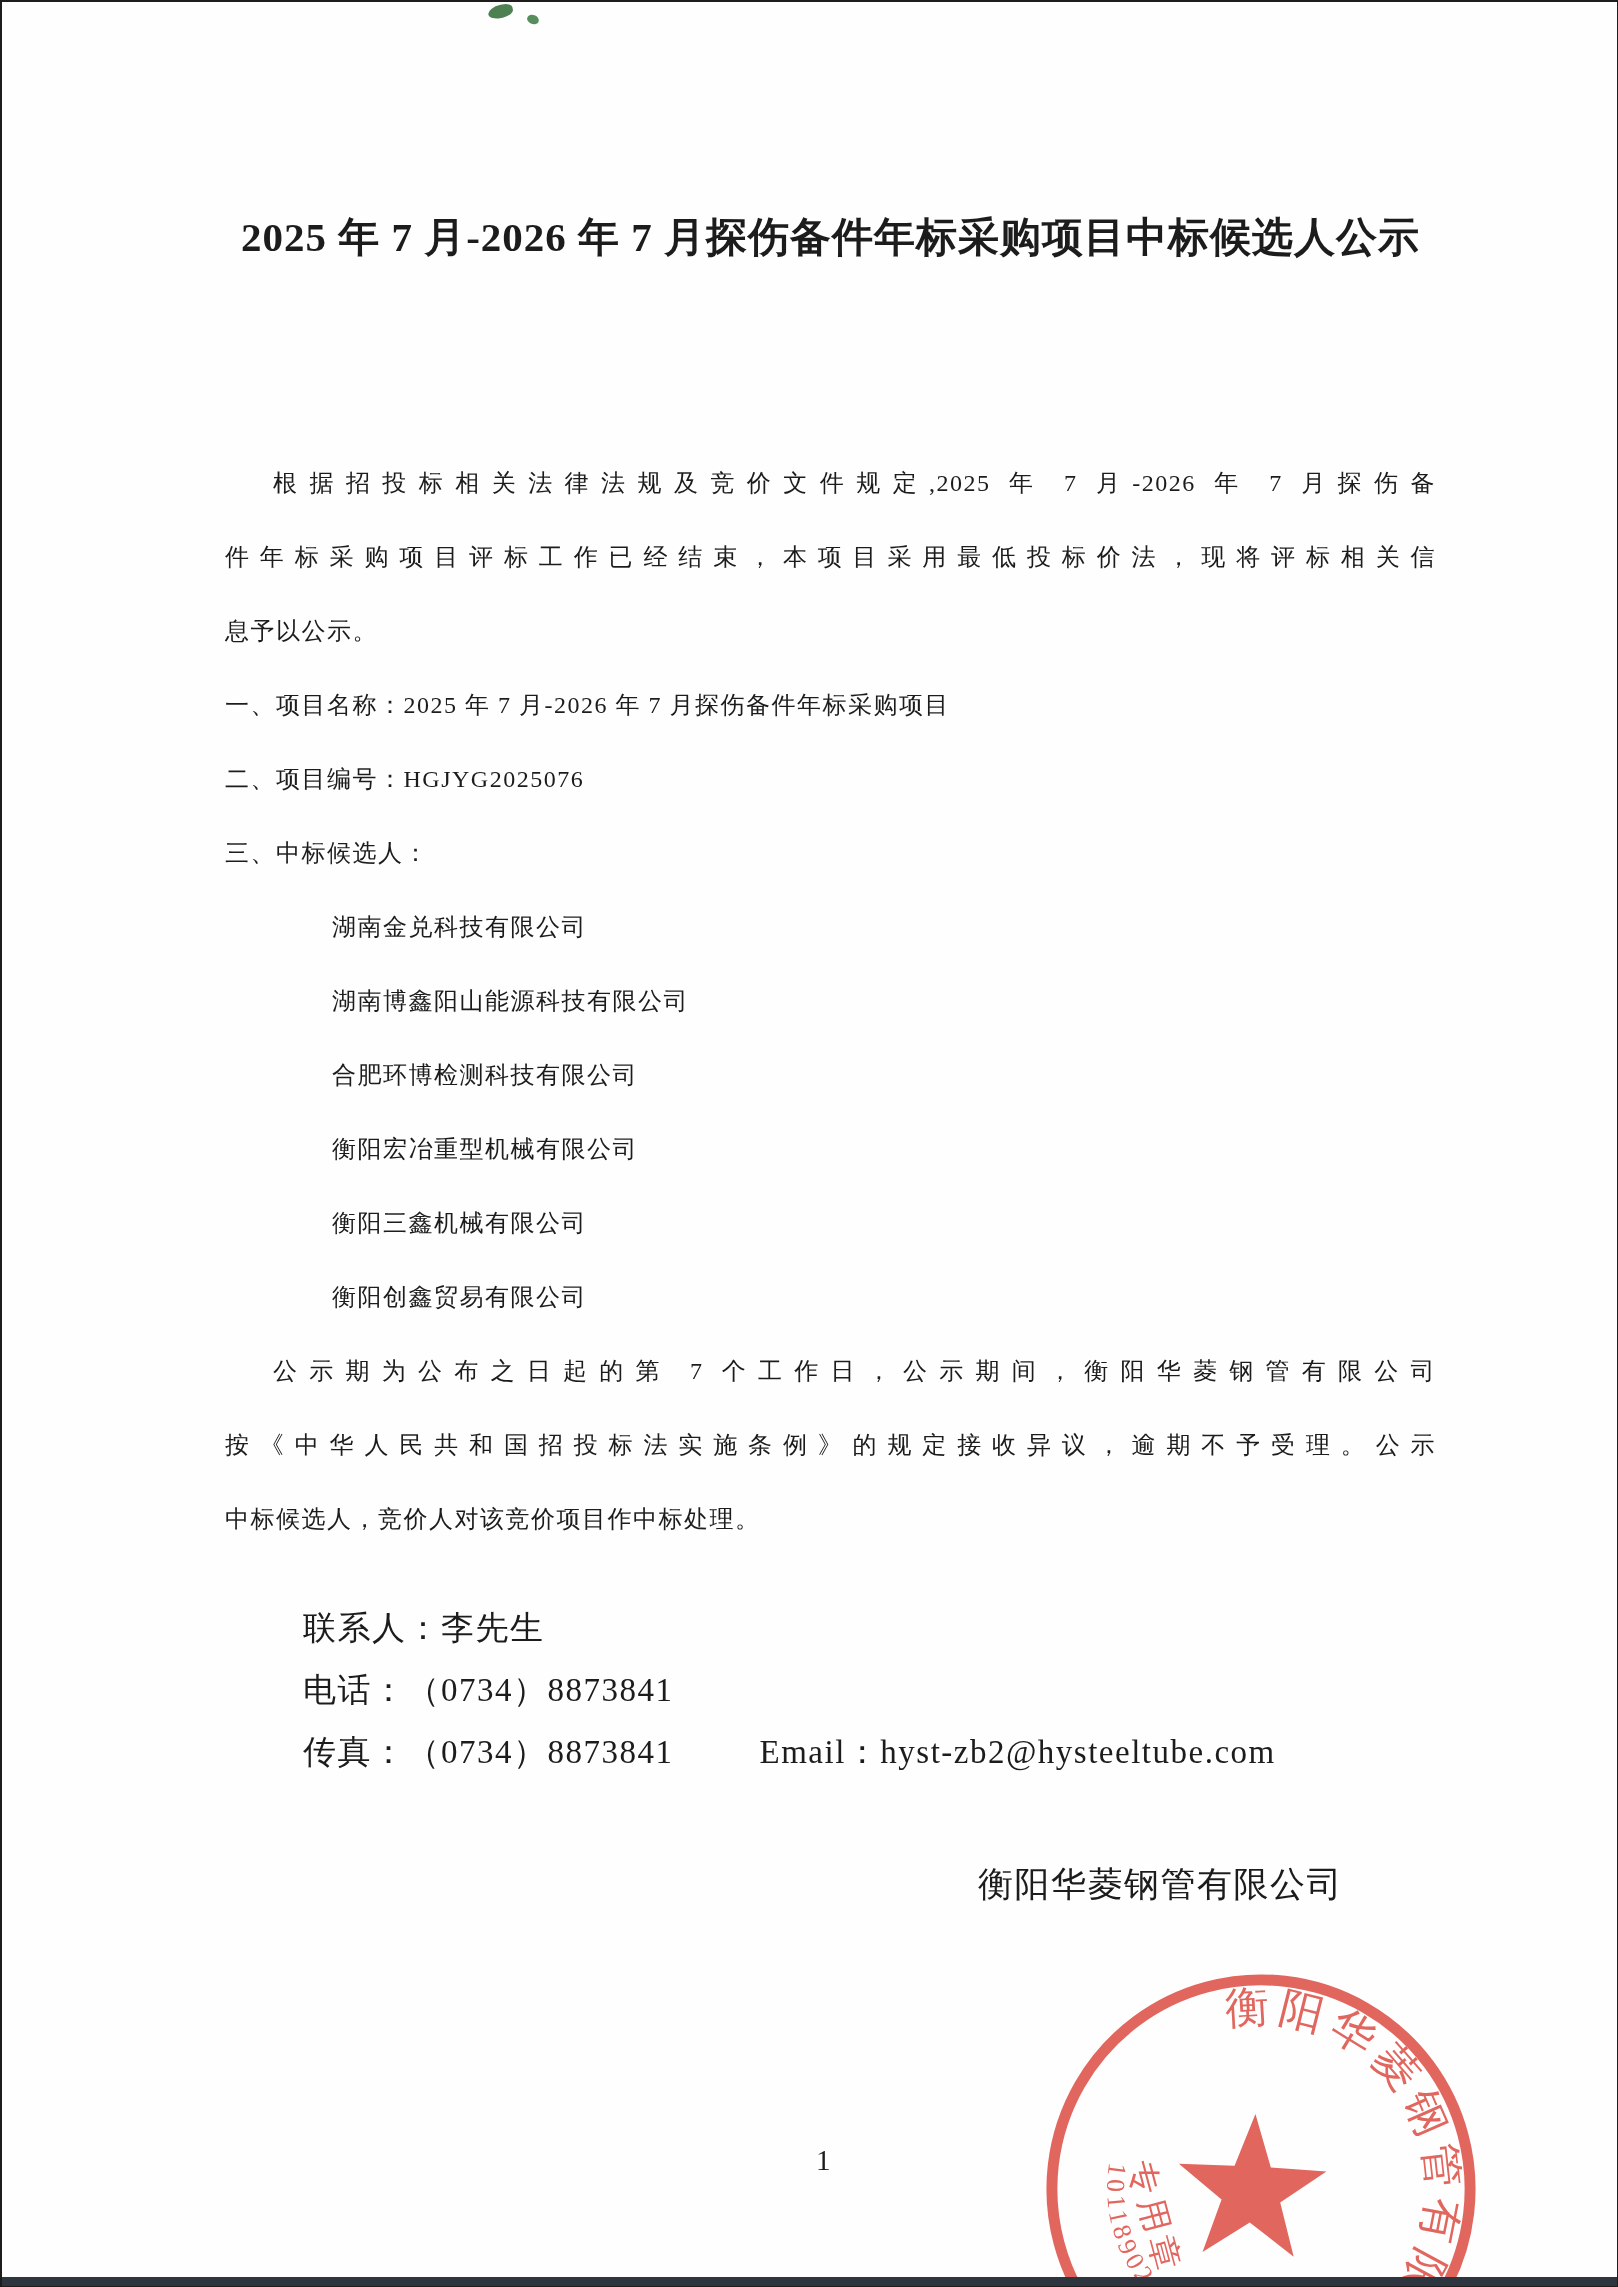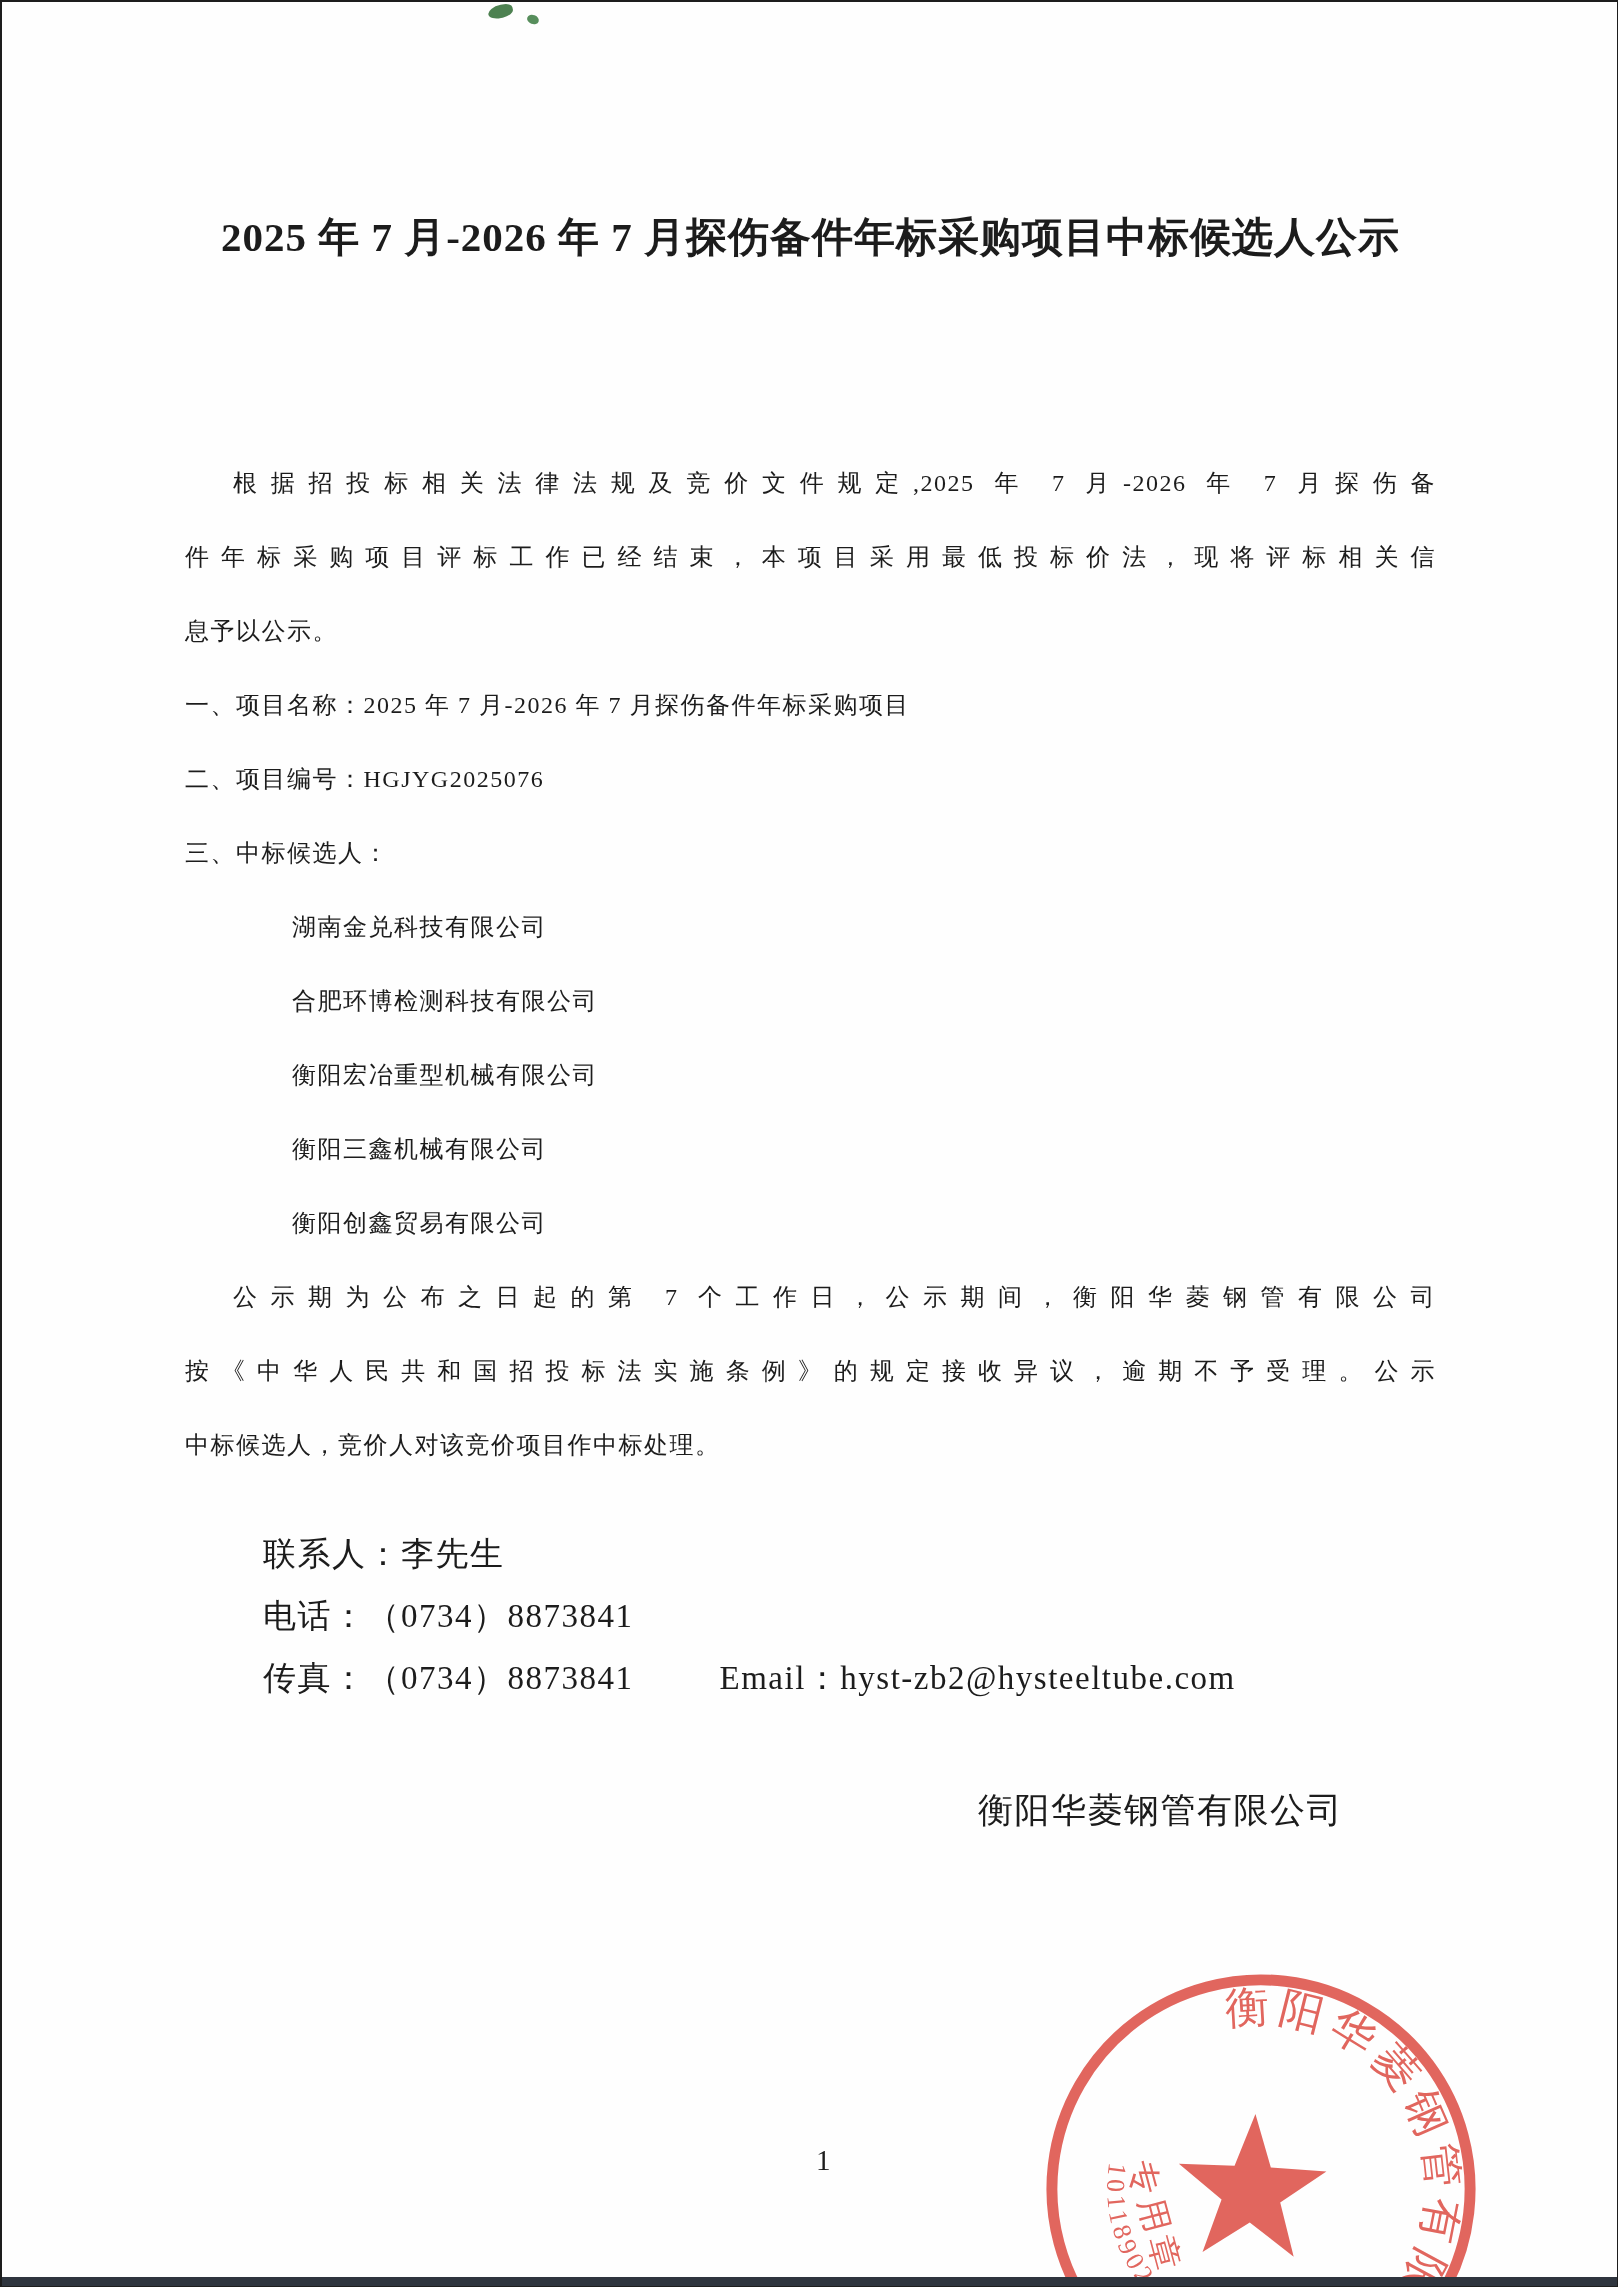--- a/index.html
+++ b/index.html
@@ -6,20 +6,21 @@
   .page {
     position: relative;
     width: 1619px;
     height: 2288px;
     box-sizing: border-box;
     background: #fefefe;
     border: 2px solid #1d1d1d;
     overflow: hidden;
     font-family: "Liberation Serif", serif;
     color: #1c1c1c;
+    padding-left: 40px;
   }
   .content {
     position: relative;
     padding: 203px 181px 0 183px;
   }
   .title {
     margin: 0;
     font-size: 41px;
     line-height: 64px;
     font-weight: bold;
@@ -107,20 +108,21 @@
       </div>
 
     <div class="list">
         <div class="line">一、项目名称：2025 年 7 月-2026 年 7 月探伤备件年标采购项目</div>
         <div class="line">二、项目编号：HGJYG2025076</div>
         <div class="line">三、中标候选人：</div>
       </div>
 
     <div class="candidates">
         <div class="line">湖南金兑科技有限公司</div>
+        <div class="line">湖南博鑫阳山能源科技有限公司</div>
         <div class="line">合肥环博检测科技有限公司</div>
         <div class="line">衡阳宏冶重型机械有限公司</div>
         <div class="line">衡阳三鑫机械有限公司</div>
         <div class="line">衡阳创鑫贸易有限公司</div>
       </div>
 
     <div class="para notice">
         <div class="line">公示期为公布之日起的第 7 个工作日，公示期间，衡阳华菱钢管有限公司</div>
         <div class="line">按《中华人民共和国招投标法实施条例》的规定接收异议，逾期不予受理。公示</div>
         <div class="line">中标候选人，竞价人对该竞价项目作中标处理。</div>

